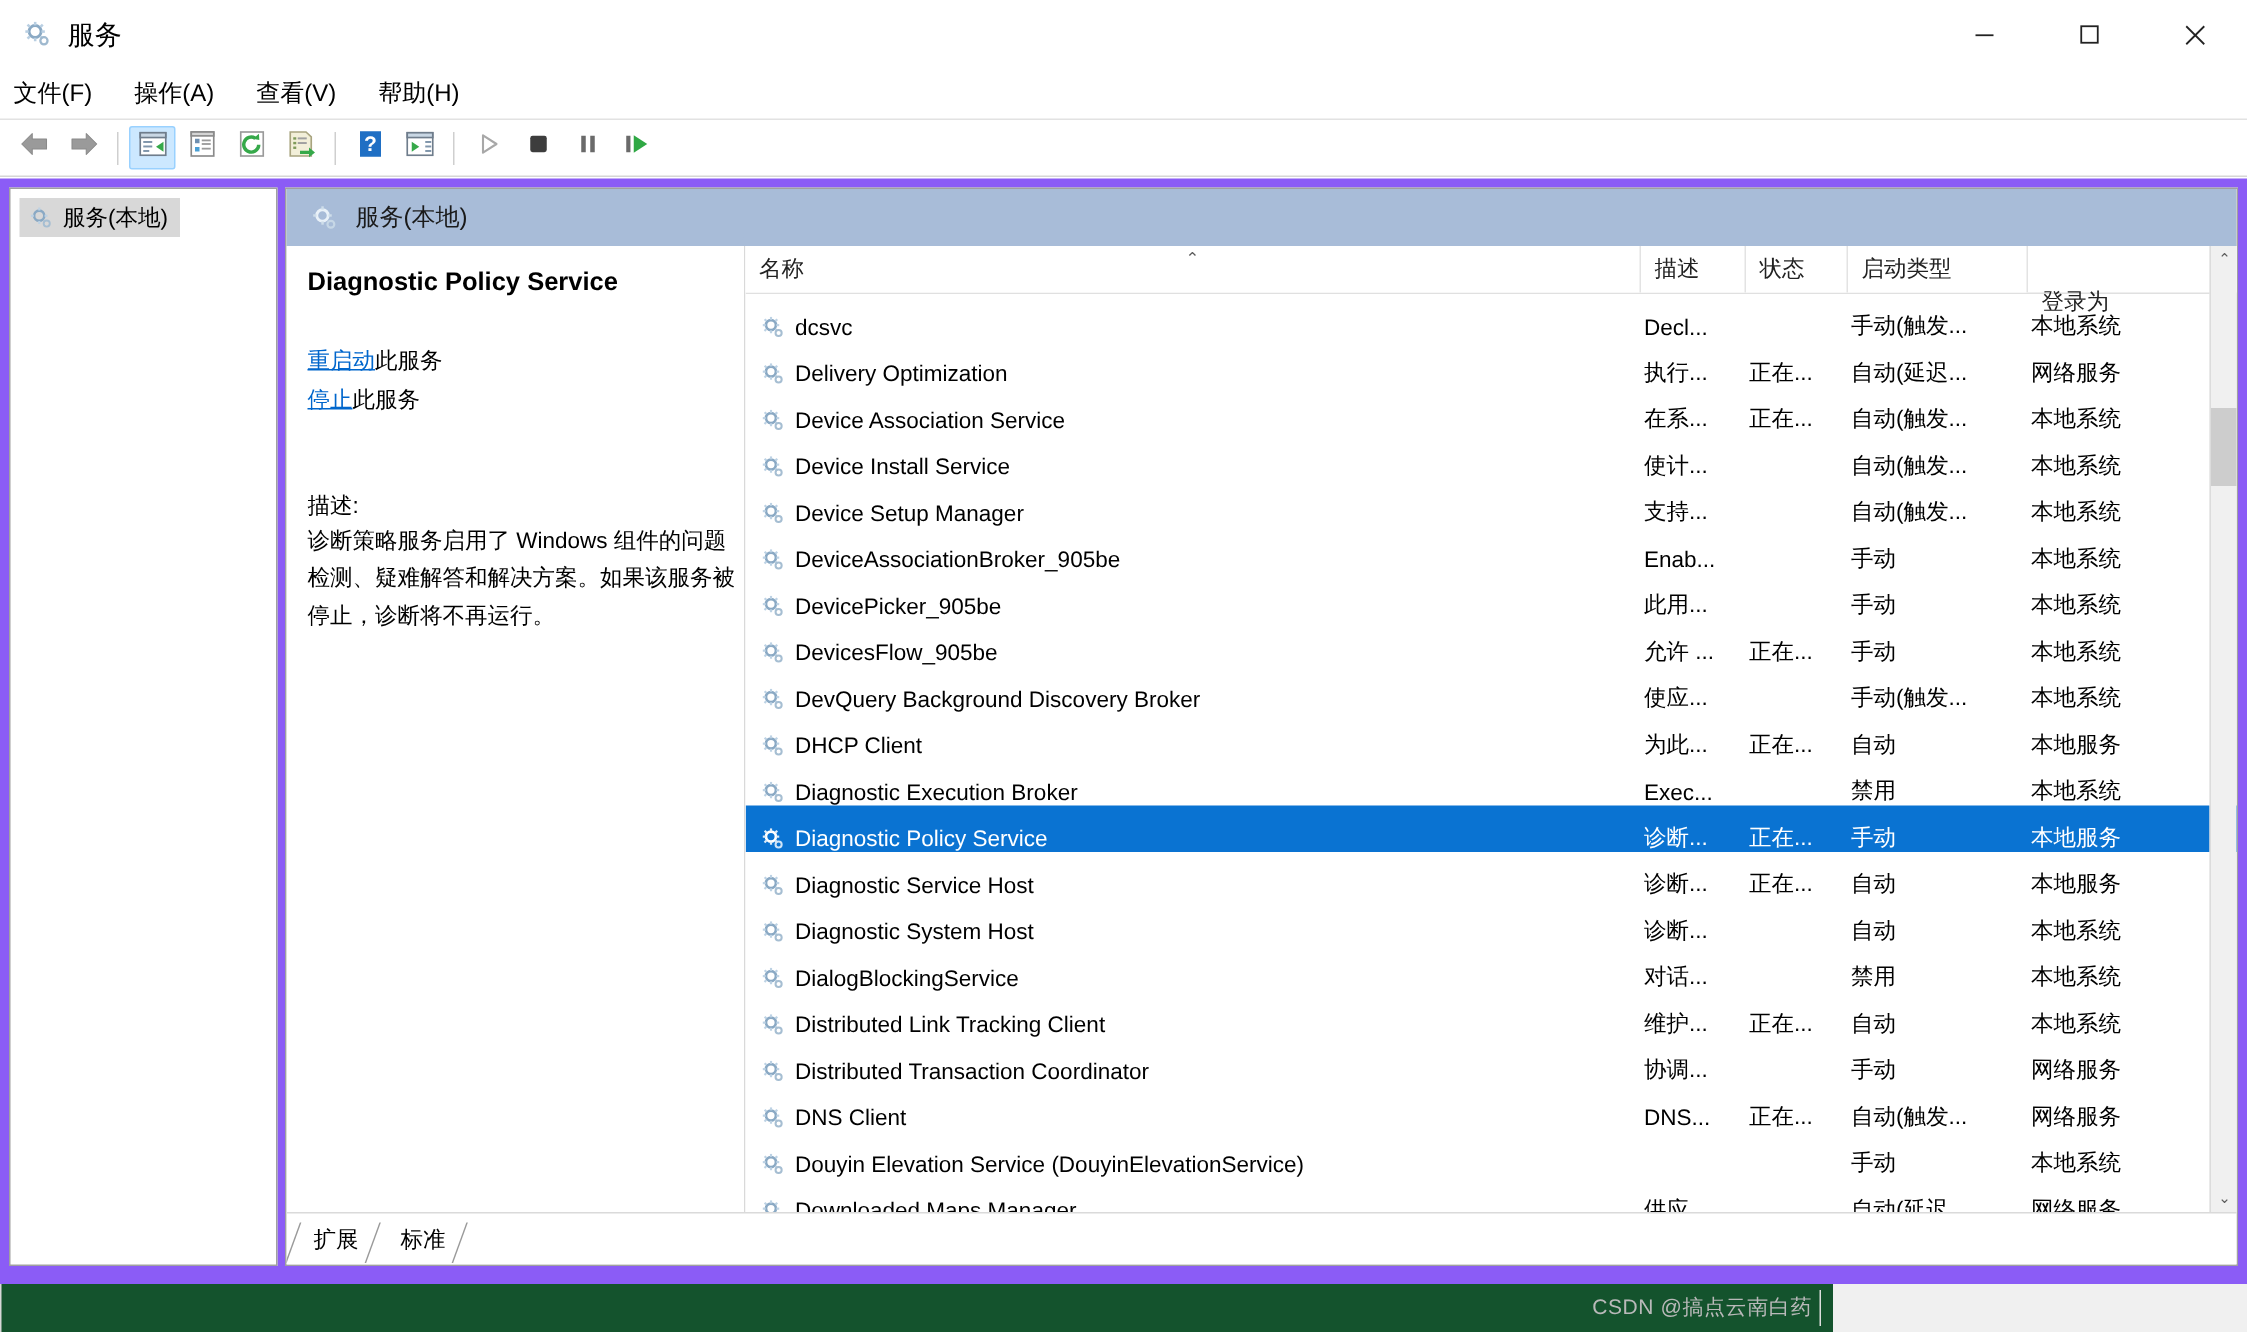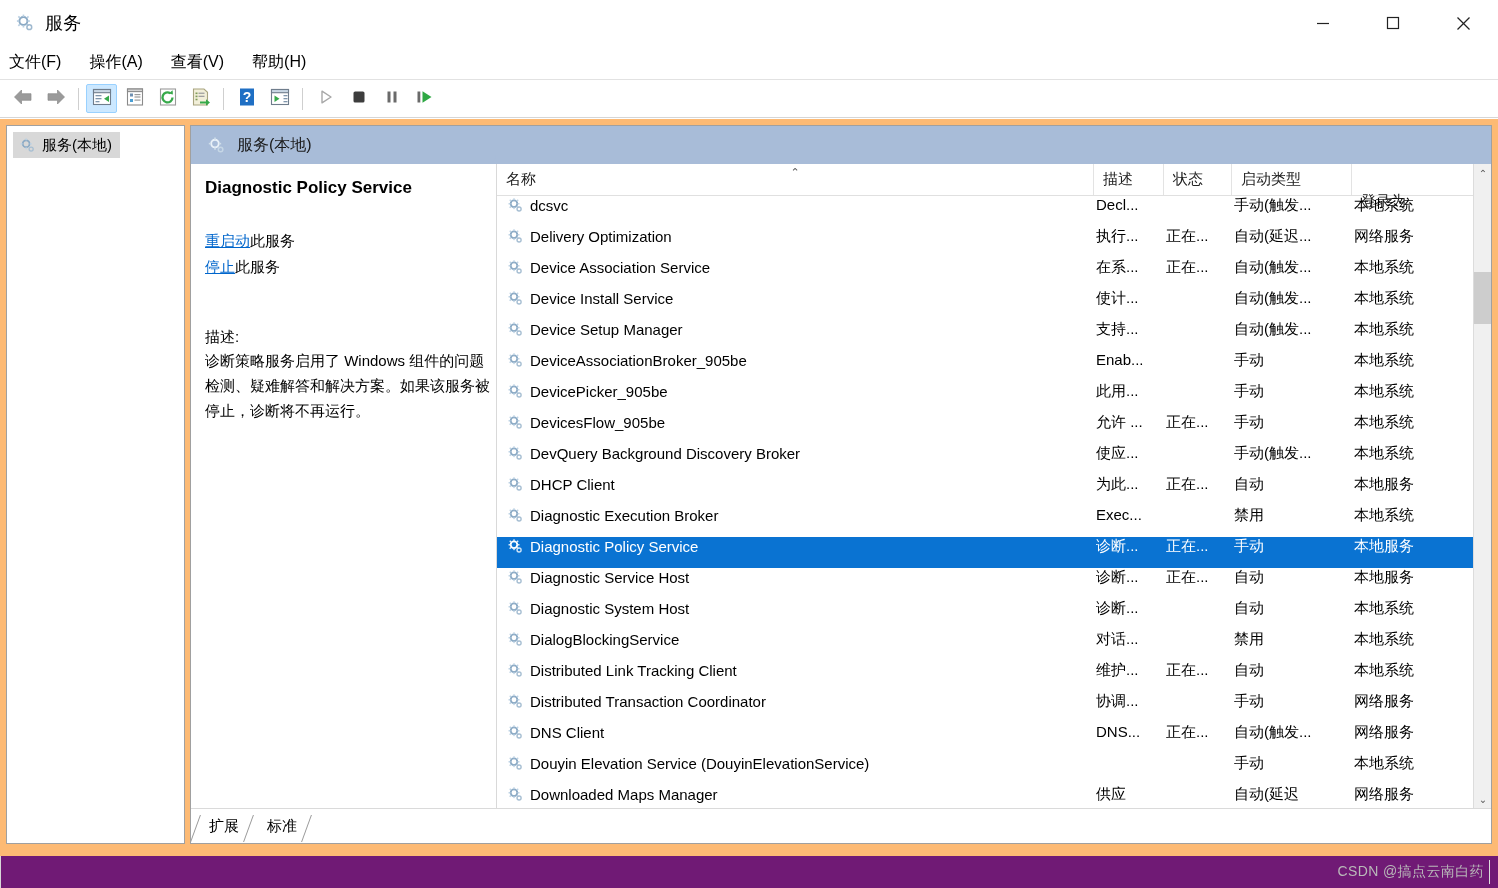--- a/index.html
+++ b/index.html
@@ -107,21 +107,21 @@
     background: #cfcfcf;
     margin: 0 6px;
   }
 
   
   .body-area {
     position: absolute;
     left: 0; top: 119px;
     width: 1498px;
     height: 737px;
-    background: #fdba74;
+    background: #8b5cf6;
   }
 
   
   .tree-panel {
     position: absolute;
     left: 6px; top: 6px;
     width: 179px;
     height: 719px;
     background: #ffffff;
     border: 1px solid #a0a0a0;
@@ -261,21 +261,21 @@
   .hcell-logon { width: 112px; margin-top: 37px; }
 
   .rows {
     position: relative;
     height: 612px;
     overflow: hidden;
   }
   .row {
     display: flex;
     height: 31px;
-    align-items: flex-start;
+    align-items: flex-end;
     cursor: default;
     color: #000;
     font-size: 15px;
   }
   .row.selected {
     background: #0a73d2;
     color: #ffffff;
   }
   .row .c-name {
     width: 597px;
@@ -352,23 +352,23 @@
     width: 1px; height: 27px;
     background: #9a9a9a;
   }
   .tab .slash-l { left: 2px; transform: skewX(-20deg); }
   .tab .slash-r { right: 2px; transform: skewX(-20deg); }
 
   
   .statusbar {
     position: absolute;
     left: 0; top: 856px;
-    width: 1498px;
+    width: 1222px;
     height: 32px;
-    background: #701a75;
+    background: #14532d;
     display: flex;
     align-items: center;
     justify-content: flex-end;
   }
   .watermark {
     font-size: 14px;
     color: #b9b9b9;
     padding-right: 14px;
     letter-spacing: .4px;
   }

